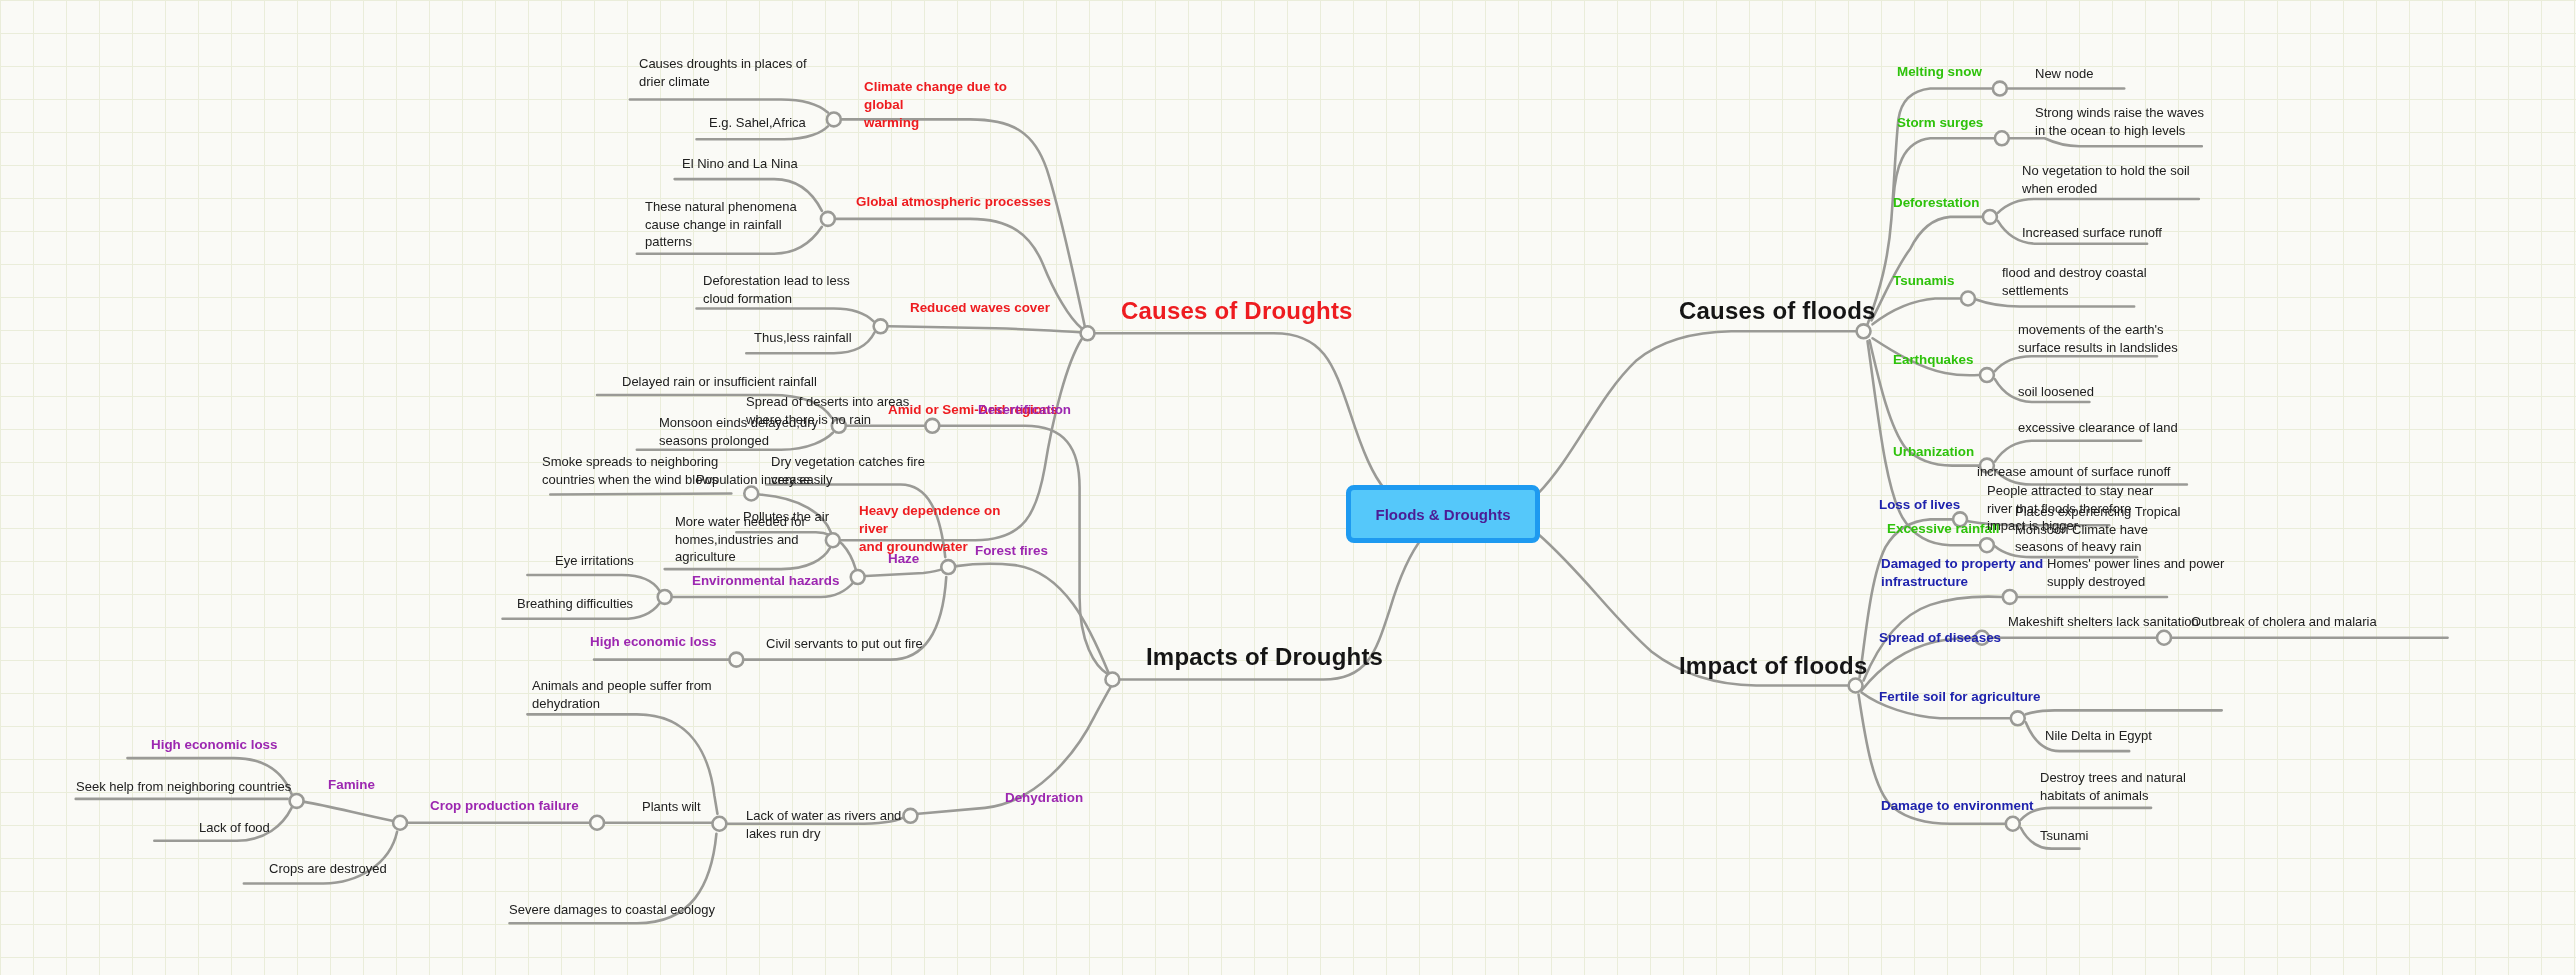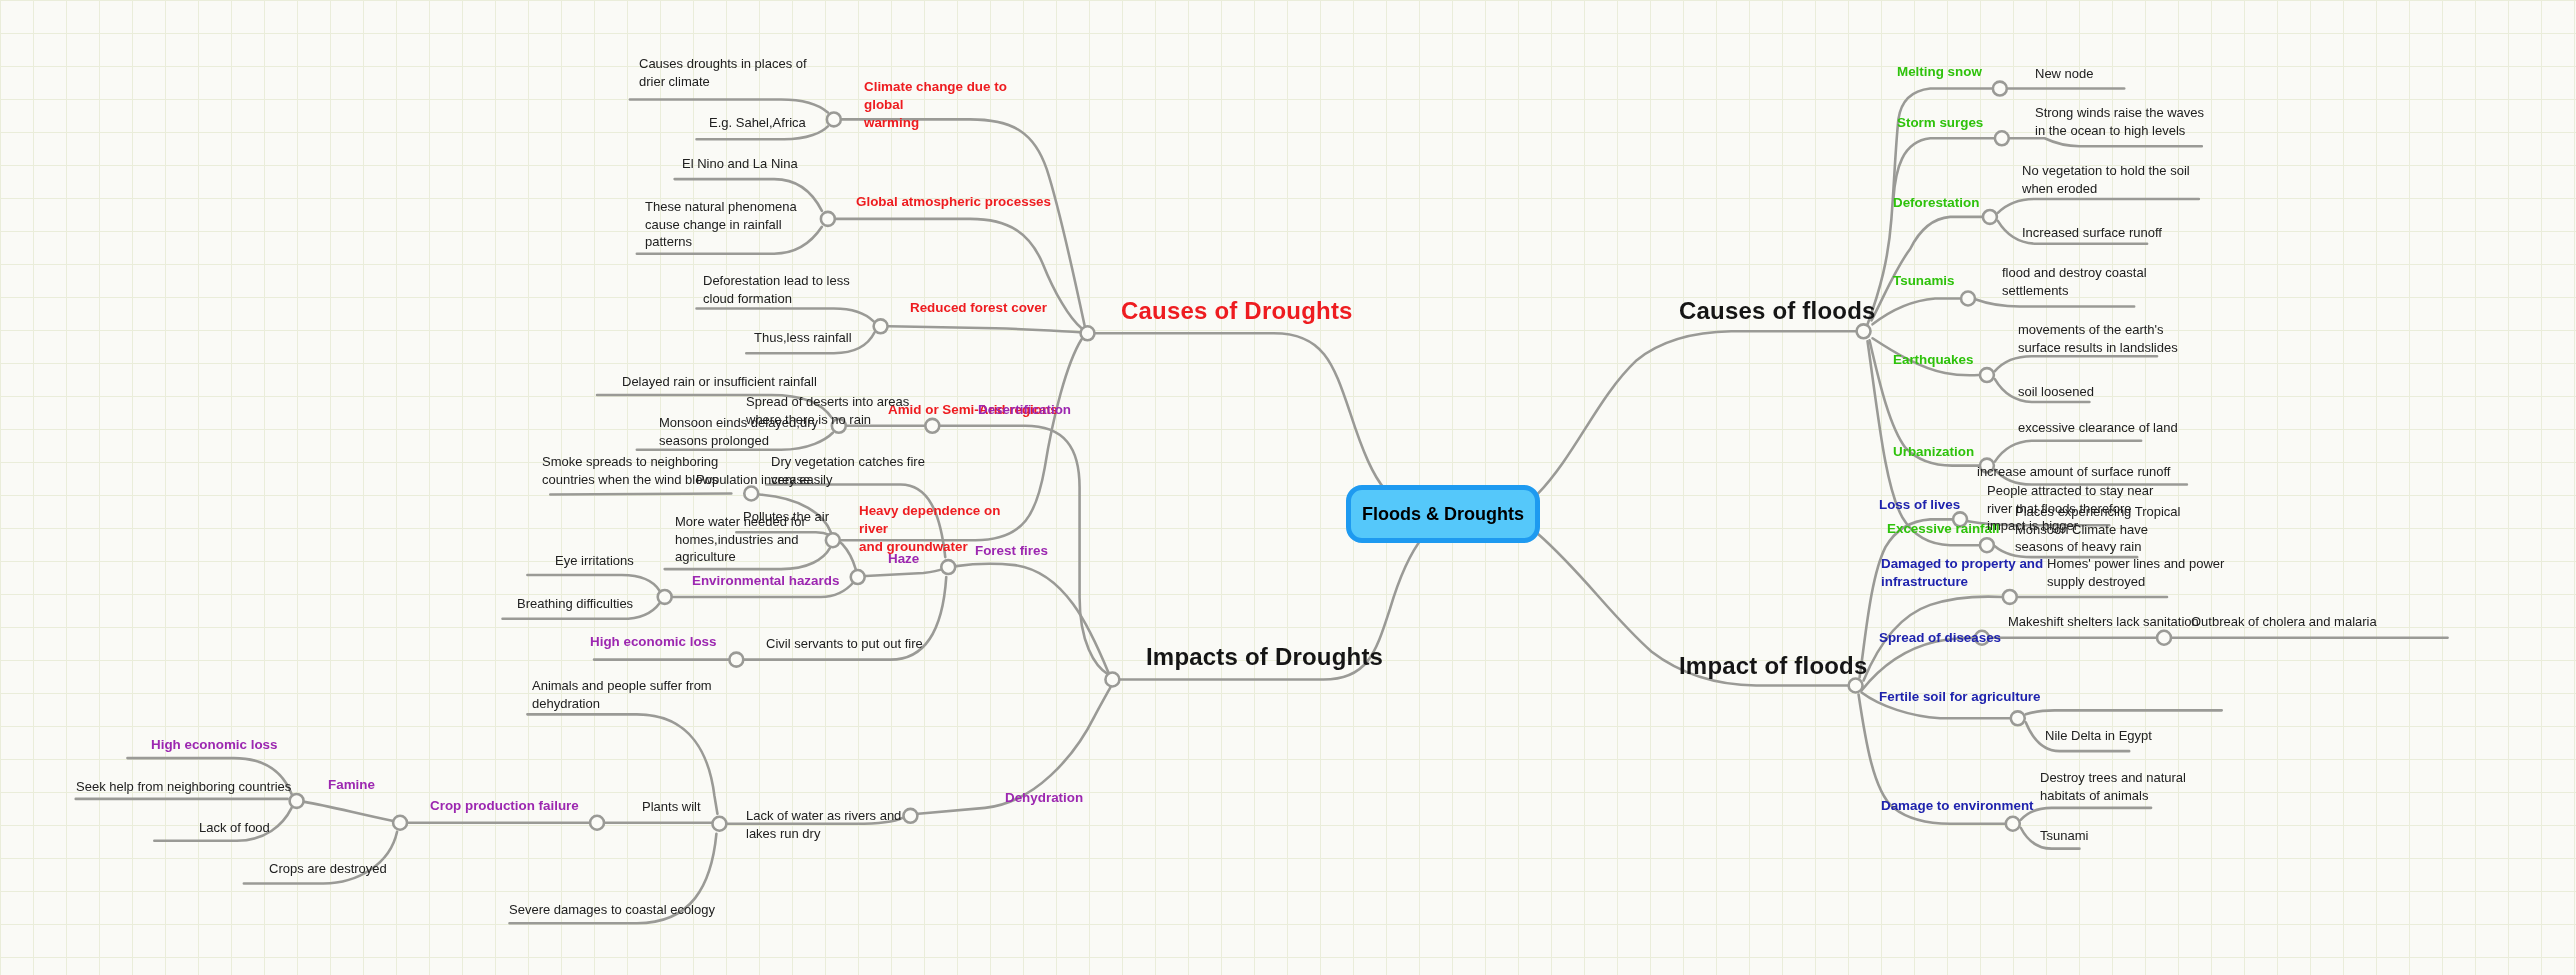--- a/index.html
+++ b/index.html
@@ -24,22 +24,22 @@
     color:#202020;
     pointer-events:auto;
     cursor:default;
   }
   .leaf{font-weight:400;}
   .branch-red,.branch-purple,.branch-green,.branch-blue{font-weight:700;font-size:13.4px;}
   .big-red,.big-black{font-weight:700;font-size:24px;letter-spacing:0.2px;white-space:nowrap;}
   .root-node{
     position:absolute;
     display:flex;align-items:center;justify-content:center;
-    border-radius:16px;
-    font-weight:700;font-size:18px;color:#000000;
+    border-radius:8px;
+    font-weight:700;font-size:15px;color:#4c1d95;
     pointer-events:auto;
     box-sizing:border-box;
   }
 </style>
 </head>
 <body>
 
 <div id="canvas">
   <svg id="wires" width="2576" height="975" aria-hidden="true" viewBox="0 0 2589 980">
       <path d="M 1101,335 L 1280,335 C 1330,335 1340,365 1357,415 C 1370,455 1380,478 1392,492" fill="none" stroke="#9a9a96" stroke-width="2.6" stroke-linecap="round"></path>
@@ -156,21 +156,21 @@
       <div class="node branch-red" style="left: 864px; top: 78px; width: 184px; color: rgb(238, 28, 32);">Climate change due to global
 warming</div>
       <div class="node leaf" style="left: 639px; top: 55px; width: 174px; color: rgb(32, 32, 32);">Causes droughts in places of
 drier climate</div>
       <div class="node leaf" style="left: 709px; top: 114px; color: rgb(32, 32, 32);">E.g. Sahel,Africa</div>
       <div class="node branch-red" style="left: 856px; top: 193px; color: rgb(238, 28, 32);">Global atmospheric processes</div>
       <div class="node leaf" style="left: 682px; top: 155px; color: rgb(32, 32, 32);">El Nino and La Nina</div>
       <div class="node leaf" style="left: 645px; top: 198px; width: 164px; color: rgb(32, 32, 32);">These natural phenomena
 cause change in rainfall
 patterns</div>
-      <div class="node branch-red" style="left: 910px; top: 299px; color: rgb(238, 28, 32);">Reduced forest cover</div>
+      <div class="node branch-red" style="left: 910px; top: 299px; color: rgb(238, 28, 32);">Reduced waves cover</div>
       <div class="node leaf" style="left: 703px; top: 272px; width: 159px; color: rgb(32, 32, 32);">Deforestation lead to less
 cloud formation</div>
       <div class="node leaf" style="left: 754px; top: 329px; color: rgb(32, 32, 32);">Thus,less rainfall</div>
       <div class="node branch-red" style="left: 888px; top: 401px; color: rgb(238, 28, 32);">Amid or Semi-Arid regions</div>
       <div class="node branch-purple" style="left: 978px; top: 401px; color: rgb(156, 39, 176);">Desertification</div>
       <div class="node leaf" style="left: 622px; top: 373px; color: rgb(32, 32, 32);">Delayed rain or insufficient rainfall</div>
       <div class="node leaf" style="left: 746px; top: 393px; width: 179px; color: rgb(32, 32, 32);">Spread of deserts into areas
 where there is no rain</div>
       <div class="node leaf" style="left: 659px; top: 414px; width: 174px; color: rgb(32, 32, 32);">Monsoon einds delayed,dry
 seasons prolonged</div>

